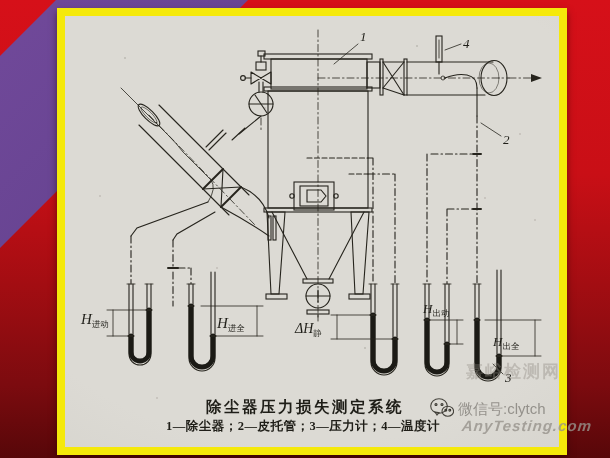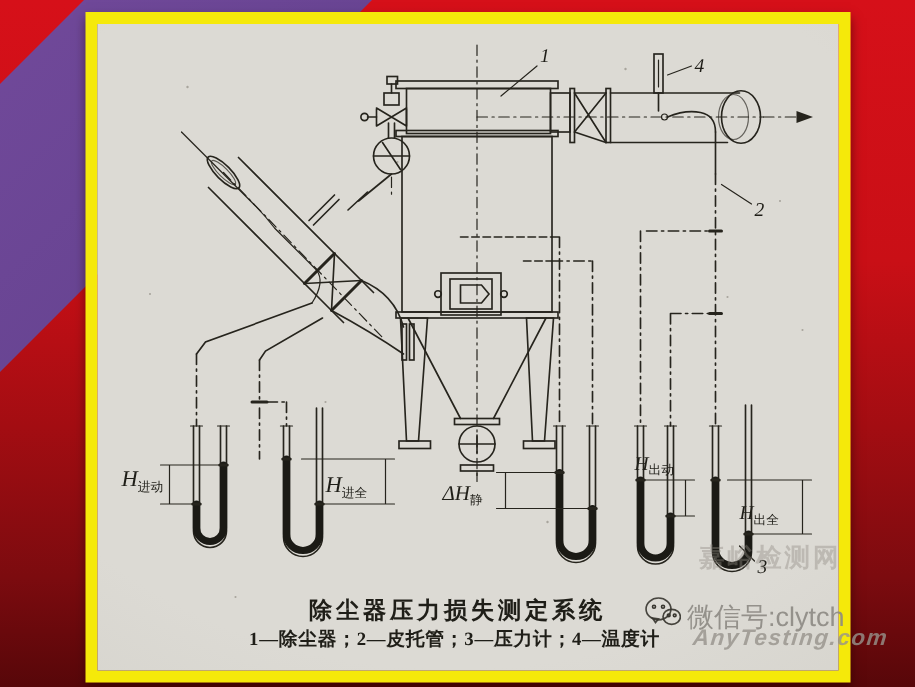--- a/index.html
+++ b/index.html
@@ -30,21 +30,21 @@
   .callout{font-size:13px;font-style:italic;}
   .cap-title{font-size:15.5px;font-weight:bold;letter-spacing:2.5px;text-anchor:middle;}
   .cap-legend{font-size:12.5px;font-weight:bold;letter-spacing:.5px;text-anchor:middle;}
   
   .watermark{position:absolute;left:424px;top:356px;width:186px;height:96px;
     pointer-events:none;font-family:"Liberation Sans",sans-serif;}
   .wm-big{position:absolute;left:42px;top:4px;font-size:17px;font-weight:bold;
     letter-spacing:2px;color:#8f8a82;opacity:.40;white-space:nowrap;
     font-family:"Liberation Serif",serif;}
   .wm-row{position:absolute;left:6px;top:42px;display:flex;align-items:center;gap:4px;
-    font-size:18px;color:#8d8a84;opacity:.9;white-space:nowrap;}
+    font-size:15px;color:#8d8a84;opacity:.9;white-space:nowrap;}
   .wm-site{position:absolute;left:38px;top:61px;font-size:15px;font-style:italic;
     font-weight:bold;color:#97938c;opacity:.8;letter-spacing:1px;transform:skewX(-6deg);}
 </style>
 </head>
 <body>
 
 <div class="screen">
   <div class="stripe"></div>
 
   <div class="frame">

